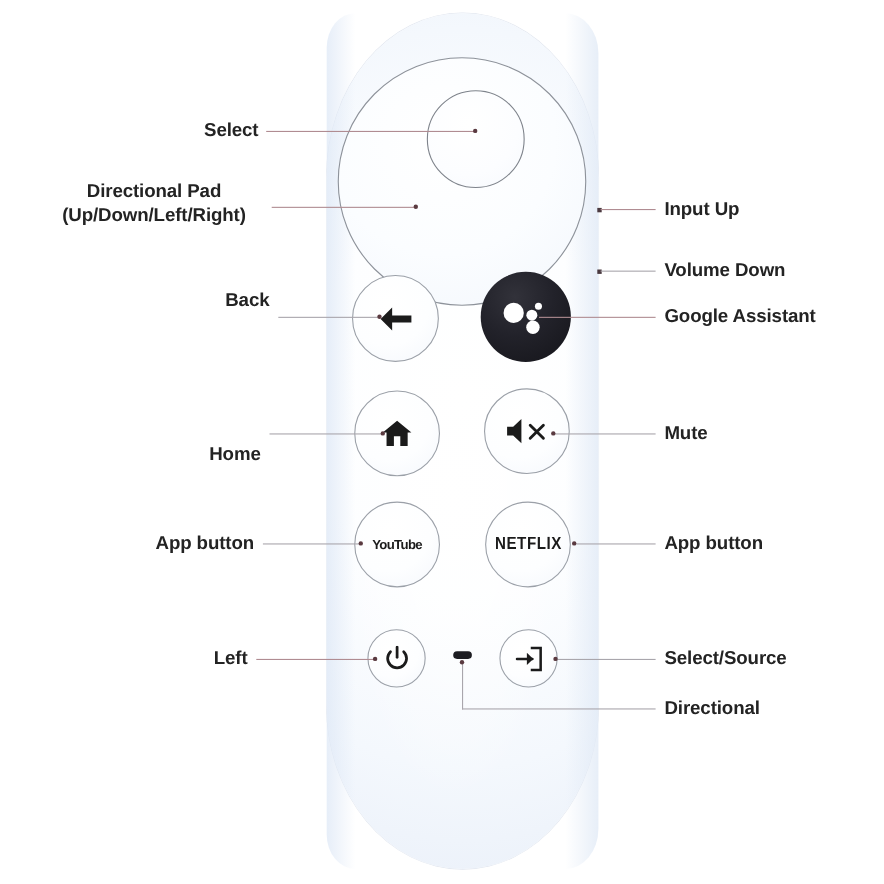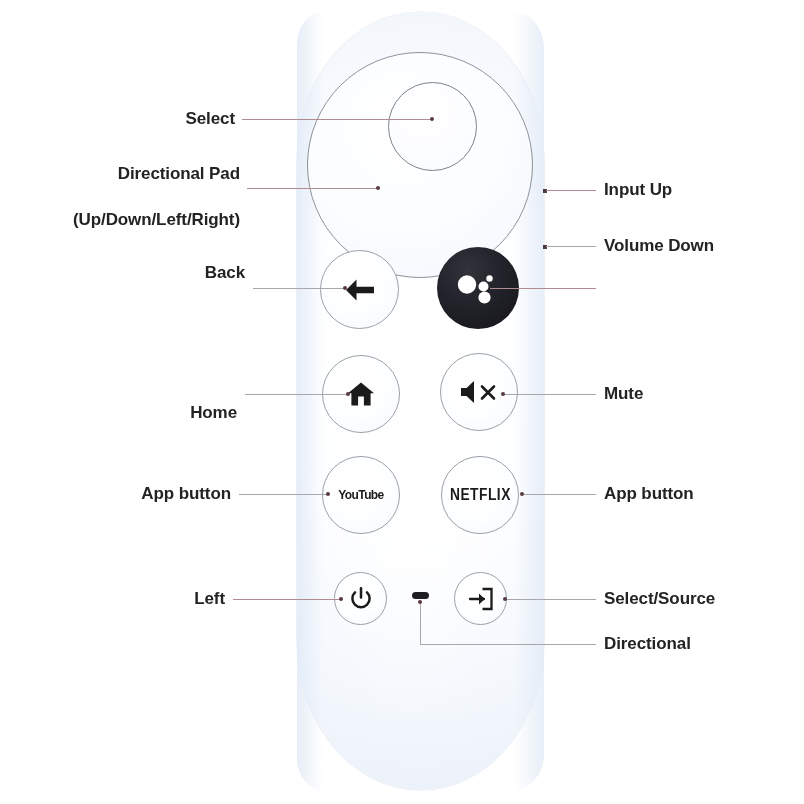--- a/index.html
+++ b/index.html
@@ -123,21 +123,21 @@
     position: absolute;
     font-size: 17px;
     font-weight: 700;
     color: #232323;
     letter-spacing: -0.1px;
     white-space: nowrap;
     line-height: 1.3;
   }
   .label.right { text-align: left; }
   .label.left  { text-align: right; }
-  .label .l2 { display: block; margin-top: 24px; }
+  .label .l2 { display: block; }
 
   
   .lead {
     position: absolute;
     height: 1.2px;
     background: #a9a6ac;
   }
   .lead.red { background: #b08c92; }
   .lead-v {
     position: absolute;
@@ -260,21 +260,21 @@
   <div class="dot" style="left:503px; top:597px;"></div>
 
   <div class="lead-v" style="left:420px; top:601px; height:44px;"></div>
   <div class="lead" style="left:420px; top:644px; width:176px;"></div>
   <div class="dot" style="left:418px; top:600px;"></div>
 
   <div class="label left" style="left:60px; top:108px; width:175px;">
     <span>Select</span>
   </div>
 
-  <div class="label left" style="left:40px; top:163px; width:200px;">
+  <div class="label left" style="left:40px; top:163px; width:200px;text-align:center;">
     <span>Directional Pad</span>
     <span class="l2">(Up/Down/Left/Right)</span>
   </div>
 
   <div class="label left" style="left:80px; top:262px; width:165px;">
     <span>Back</span>
   </div>
 
   <div class="label left" style="left:80px; top:402px; width:157px;">
     <span>Home</span>
@@ -289,20 +289,23 @@
   </div>
 
   <div class="label right" style="left:604px; top:179px;">
     <span>Input Up</span>
   </div>
 
   <div class="label right" style="left:604px; top:235px;">
     <span>Volume Down</span>
   </div>
 
+  <div class="label right" style="left:604px; top:277px;">
+    <span>Google Assistant</span>
+  </div>
 
   <div class="label right" style="left:604px; top:383px;">
     <span>Mute</span>
   </div>
 
   <div class="label right" style="left:604px; top:483px;">
     <span>App button</span>
   </div>
 
   <div class="label right" style="left:604px; top:588px;">

